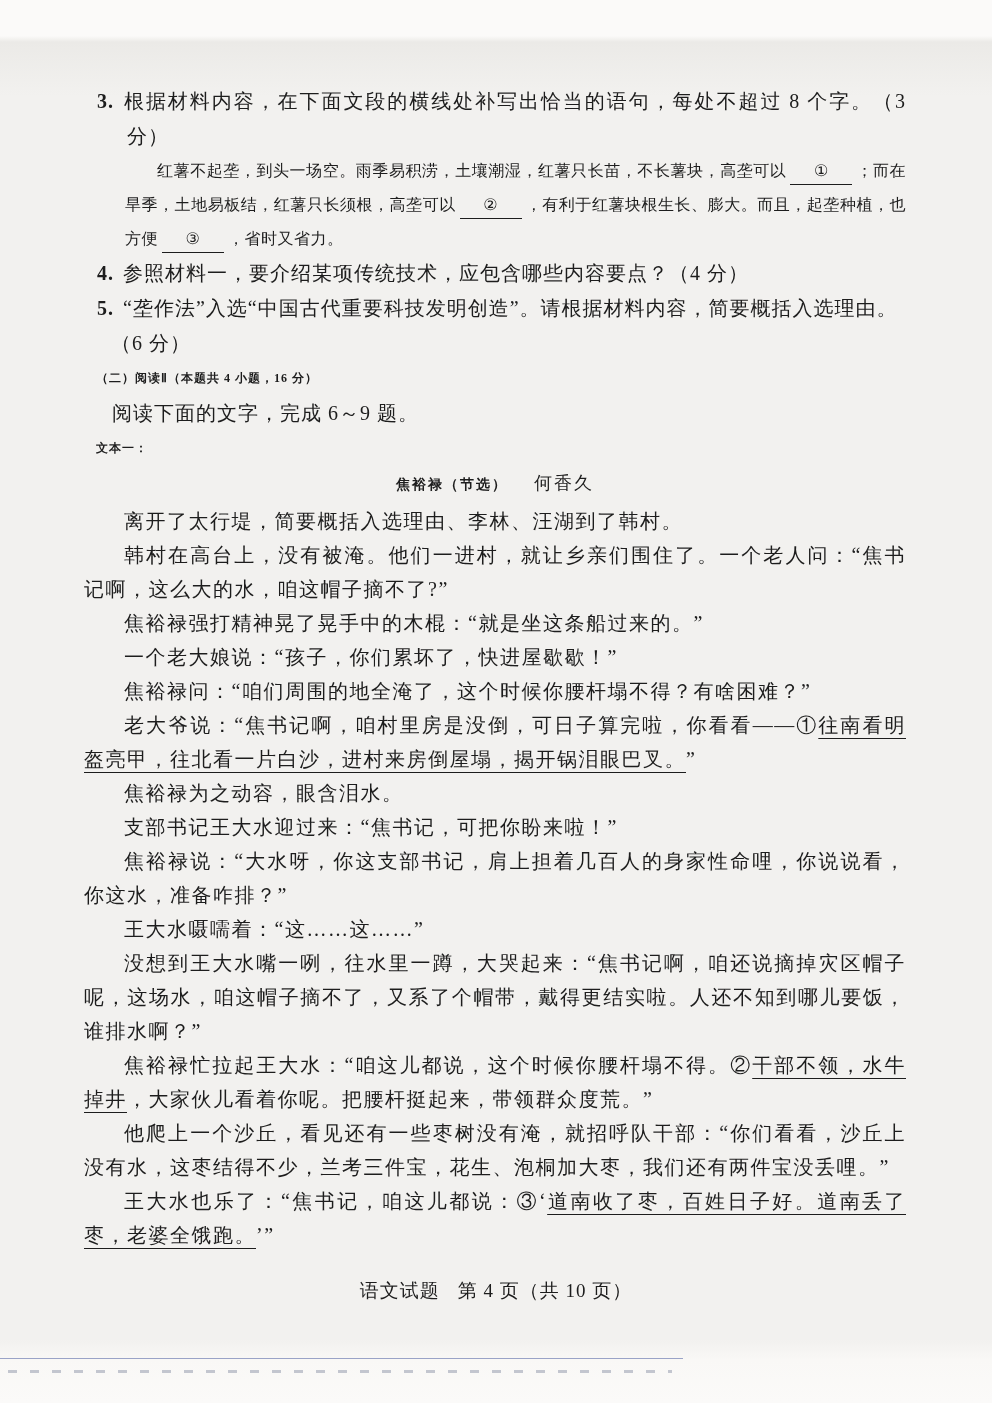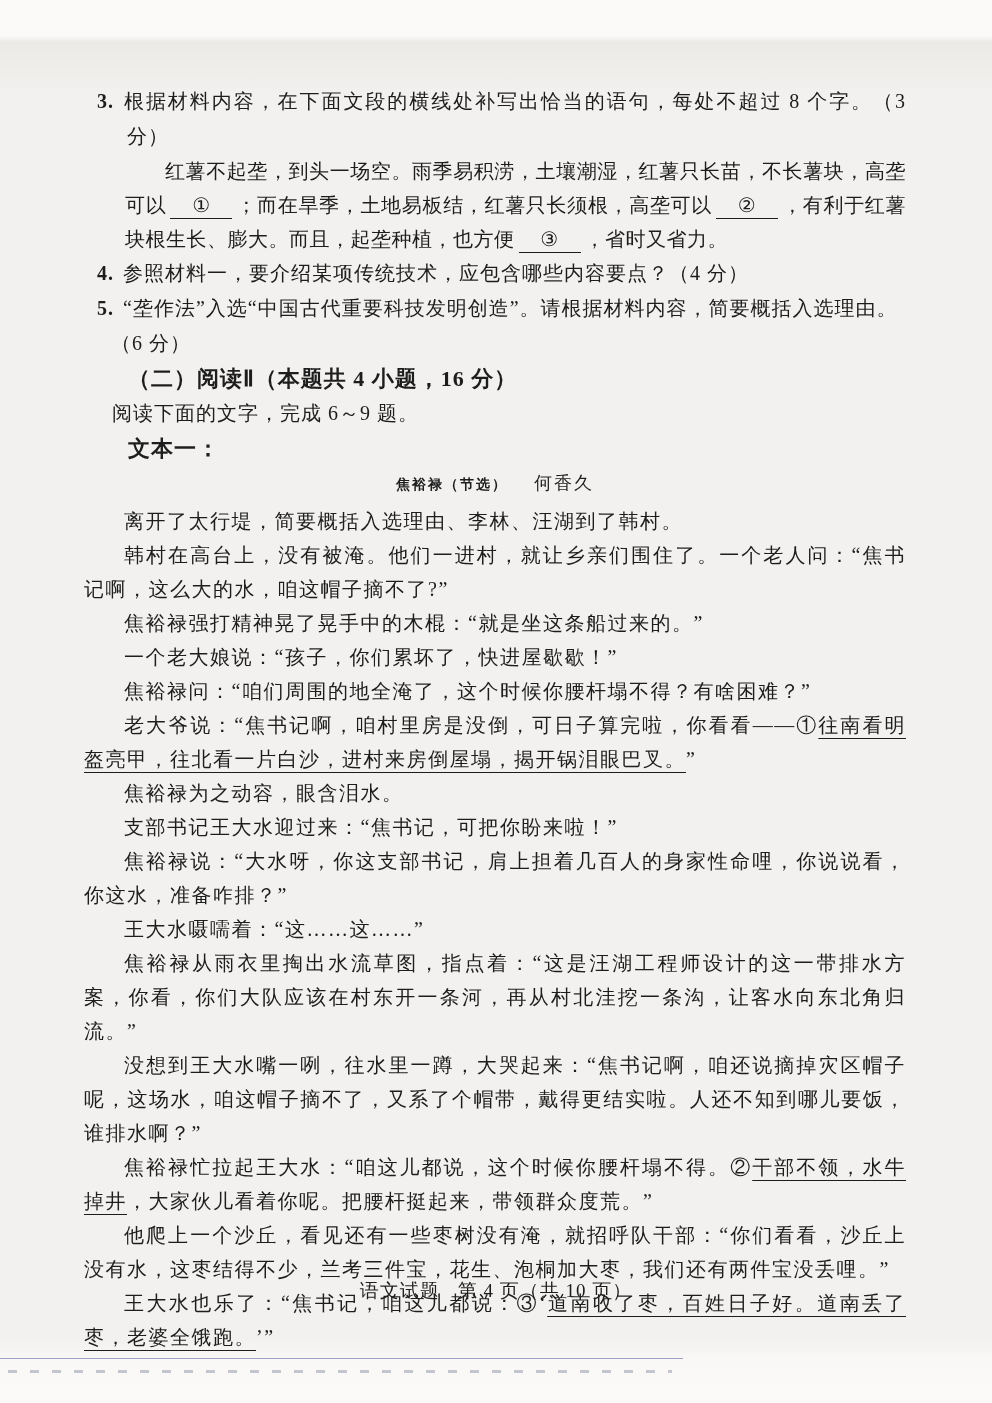--- a/index.html
+++ b/index.html
@@ -33,40 +33,40 @@
     text-align: justify;
   }
   .qnum { font-weight: bold; padding-right: 9px; }
   .q-cont {
     font-size: 20px; line-height: 35px; letter-spacing: 1px;
     margin-left: 27px; padding-left: 0;
   }
   
   .fill {
     margin: 0 0 0 41px;
-    font-size: 20px;
+    font-size: 16px;
     line-height: 34px;
     letter-spacing: 0.5px;
     text-indent: 2em;
     text-align: justify;
   }
   .blank {
     display: inline-block;
     min-width: 62px;
     text-indent: 0;
     text-align: center;
     border-bottom: 1.5px solid #1d1d1d;
     line-height: 26px;
     margin: 0 4px;
   }
   
   .heading, .text-label {
     font-weight: bold;
-    font-size: 22px; line-height: 35px; letter-spacing: 1px;
-    margin-left: 44px;
+    font-size: 12px; line-height: 35px; letter-spacing: 1px;
+    margin-left: 12px;
   }
   .instruction {
     font-size: 20px; line-height: 35px; letter-spacing: 1px;
     margin-left: 28px;
   }
   
   .title-line {
     text-align: center;
     line-height: 35px;
     margin: 0 0 2px 0;
@@ -143,21 +143,20 @@
         <p class="para"><span>离开了太行堤，简要概括入选理由、李林、汪湖到了韩村。</span></p>
         <p class="para"><span>韩村在高台上，没有被淹。他们一进村，就让乡亲们围住了。一个老人问：“焦书记啊，这么大的水，咱这帽子摘不了?”</span></p>
         <p class="para"><span>焦裕禄强打精神晃了晃手中的木棍：“就是坐这条船过来的。”</span></p>
         <p class="para"><span>一个老大娘说：“孩子，你们累坏了，快进屋歇歇！”</span></p>
         <p class="para"><span>焦裕禄问：“咱们周围的地全淹了，这个时候你腰杆塌不得？有啥困难？”</span></p>
         <p class="para"><span>老大爷说：“焦书记啊，咱村里房是没倒，可日子算完啦，你看看——①</span><span class="ul">往南看明盔亮甲，往北看一片白沙，进村来房倒屋塌，揭开锅泪眼巴叉。</span><span>”</span></p>
         <p class="para"><span>焦裕禄为之动容，眼含泪水。</span></p>
         <p class="para"><span>支部书记王大水迎过来：“焦书记，可把你盼来啦！”</span></p>
         <p class="para"><span>焦裕禄说：“大水呀，你这支部书记，肩上担着几百人的身家性命哩，你说说看，你这水，准备咋排？”</span></p>
         <p class="para"><span>王大水嗫嚅着：“这……这……”</span></p>
-        <p class="para"><span>焦裕禄从雨衣里掏出水流草图，指点着：“这是汪湖工程师设计的这一带排水方案，你看，你们大队应该在村东开一条河，再从村北洼挖一条沟，让客水向东北角归流。”</span></p>
         <p class="para"><span>没想到王大水嘴一咧，往水里一蹲，大哭起来：“焦书记啊，咱还说摘掉灾区帽子呢，这场水，咱这帽子摘不了，又系了个帽带，戴得更结实啦。人还不知到哪儿要饭，谁排水啊？”</span></p>
         <p class="para"><span>焦裕禄忙拉起王大水：“咱这儿都说，这个时候你腰杆塌不得。②</span><span class="ul">干部不领，水牛掉井</span><span>，大家伙儿看着你呢。把腰杆挺起来，带领群众度荒。”</span></p>
         <p class="para"><span>他爬上一个沙丘，看见还有一些枣树没有淹，就招呼队干部：“你们看看，沙丘上没有水，这枣结得不少，兰考三件宝，花生、泡桐加大枣，我们还有两件宝没丢哩。”</span></p>
         <p class="para"><span>王大水也乐了：“焦书记，咱这儿都说：③‘</span><span class="ul">道南收了枣，百姓日子好。道南丢了枣，老婆全饿跑。</span><span>’”</span></p>
       </div>
   </div>
 
   <div class="footer">
     <span>语文试题</span><span>第 4 页（共 10 页）</span>
   </div>

